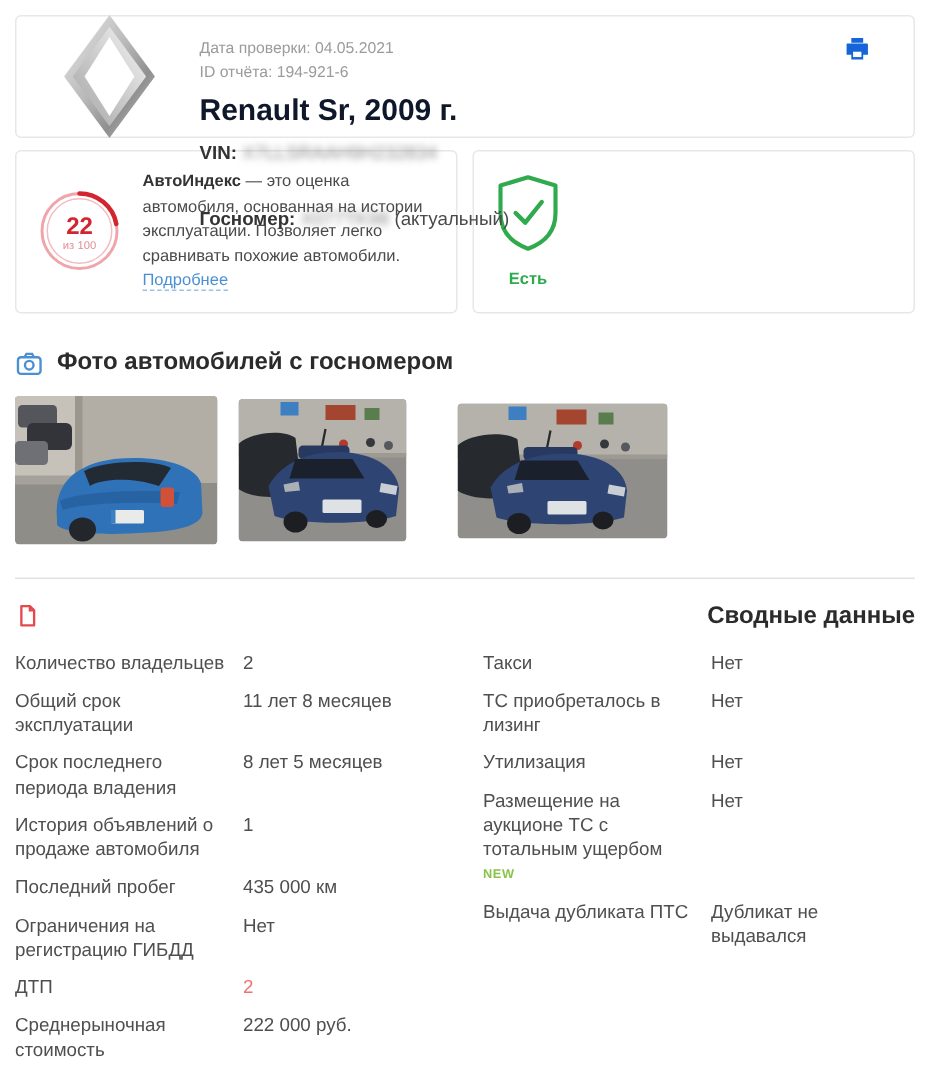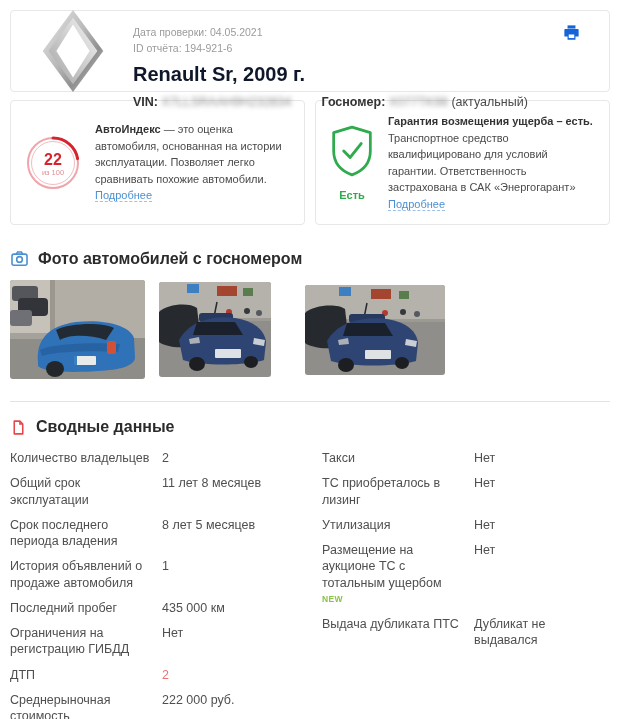--- a/index.html
+++ b/index.html
@@ -7,21 +7,21 @@
   body { font-family:"Liberation Sans", sans-serif; color:#4a4a4a; }
   .page { width:620px; height:719px; overflow:hidden; padding:10px; position:relative; }
 
   
   .card { border:1px solid #e7e7e7; border-radius:4px; background:#fff; }
   .header-card { display:flex; padding:12px 16px; height:82px; position:relative; }
   .logo-wrap { width:92px; display:flex; align-items:center; justify-content:center; }
   .header-info { margin-left:14px; padding-top:2px; }
   .meta-line { font-size:10.5px; color:#9b9b9b; line-height:1.5; }
   .car-title { font-size:20px; font-weight:bold; color:#0f172a; margin-top:6px; }
-  .idline { display:flex; gap:30px; margin-top:9px; font-size:12.5px; align-items:baseline; }
+  .idline { display:flex; gap:30px; margin-top:9px; font-size:12.5px; align-items:baseline;flex-direction:column; }
   .idline b { color:#333; }
   .blur { filter:blur(2.6px); color:#8d8d8d; user-select:none; }
   .print-btn { position:absolute; top:12px; right:28px; width:20px; height:20px; cursor:pointer; border:none; background:transparent; padding:0; }
 
   
   .cards-row { display:flex; gap:10px; margin-top:8px; }
   .info-card { flex:1; border:1px solid #e7e7e7; border-radius:4px; padding:12px 14px; display:flex; align-items:center; gap:14px; min-height:78px; }
   .info-text { font-size:11px; line-height:1.5; color:#4a4a4a; }
   .info-text b { color:#333; }
   .link { color:#4a90d2; text-decoration:none; border-bottom:1px dashed #9cc0e8; cursor:pointer; }
@@ -117,23 +117,20 @@
       </div>
     </div>
 
     <div class="info-card">
       <div class="badge-col">
         <svg width="44" height="52" viewBox="0 0 48 56">
           <path d="M24 2 L44 8 V28 C44 42 35 50 24 54 C13 50 4 42 4 28 V8 Z" fill="none" stroke="#2faa4c" stroke-width="3" stroke-linejoin="round"></path>
           <path d="M15 28l7 7 12-15" fill="none" stroke="#2faa4c" stroke-width="3.2" stroke-linecap="round" stroke-linejoin="round"></path>
         </svg>
         <div class="badge-caption">Есть</div>
-      </div>
-      <div class="info-text">
-        <b>Гарантия возмещения ущерба – есть.</b><span> Транспортное средство квалифицировано для условий гарантии. Ответственность застрахована в САК «Энергогарант» </span><a class="link">Подробнее</a>
       </div>
     </div>
   </div>
 
   <div class="section-head">
     <svg width="19" height="19" viewBox="0 0 24 24" fill="none" stroke="#4a90d2" stroke-width="2">
       <rect x="2.5" y="6.5" width="19" height="14" rx="2.5"></rect>
       <circle cx="12" cy="13.2" r="3.6"></circle>
       <path d="M8 6.5l1.6-2.8h4.8L16 6.5"></path>
     </svg>
@@ -206,21 +203,21 @@
         <polygon points="33,55 43,53 44,59 34,60" fill="#aab0b6"></polygon>
         <rect x="60" y="65" width="26" height="9" rx="1" fill="#dfe2e4"></rect>
         <ellipse cx="41" cy="80" rx="8" ry="7" fill="#1c1e21"></ellipse>
         <ellipse cx="97" cy="78" rx="7" ry="6" fill="#1c1e21"></ellipse>
       </svg>
     </a>
   </div>
 
   <hr class="divider">
 
-  <div class="section-head" style="margin-top:16px;">
+  <div class="section-head" style="margin-top:16px;justify-content:space-between;">
     <svg width="17" height="17" viewBox="0 0 24 24" fill="none" stroke="#e5484d" stroke-width="2.2">
       <path d="M6 3h8l4 4v14H6z" stroke-linejoin="round"></path>
       <path d="M14 3v4h4"></path>
     </svg>
     <h2>Сводные данные</h2>
   </div>
 
   <div class="summary-grid">
     <div id="left-col">
         <div class="s-row">

